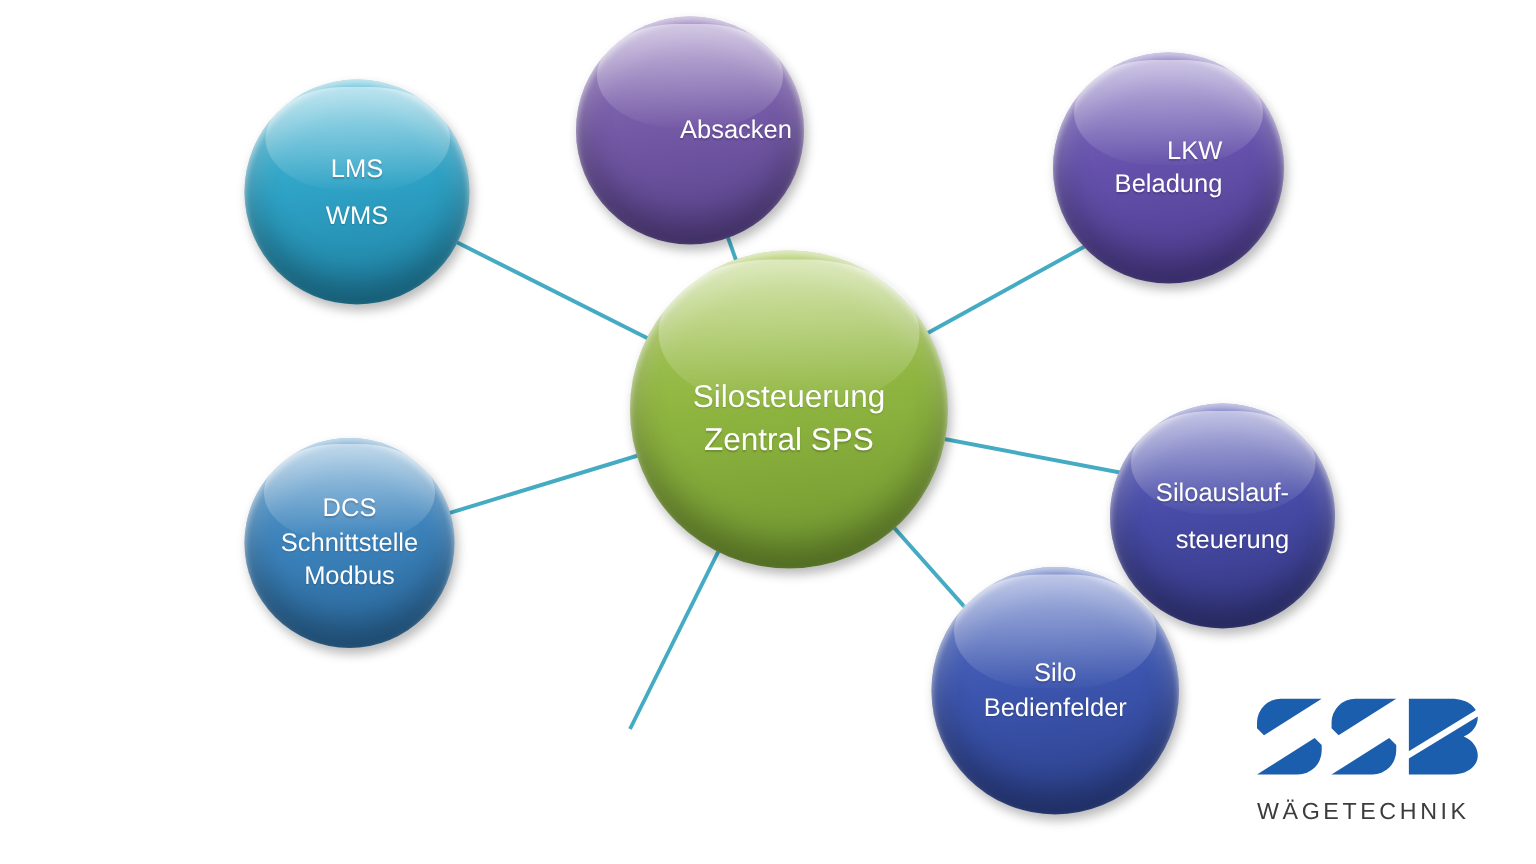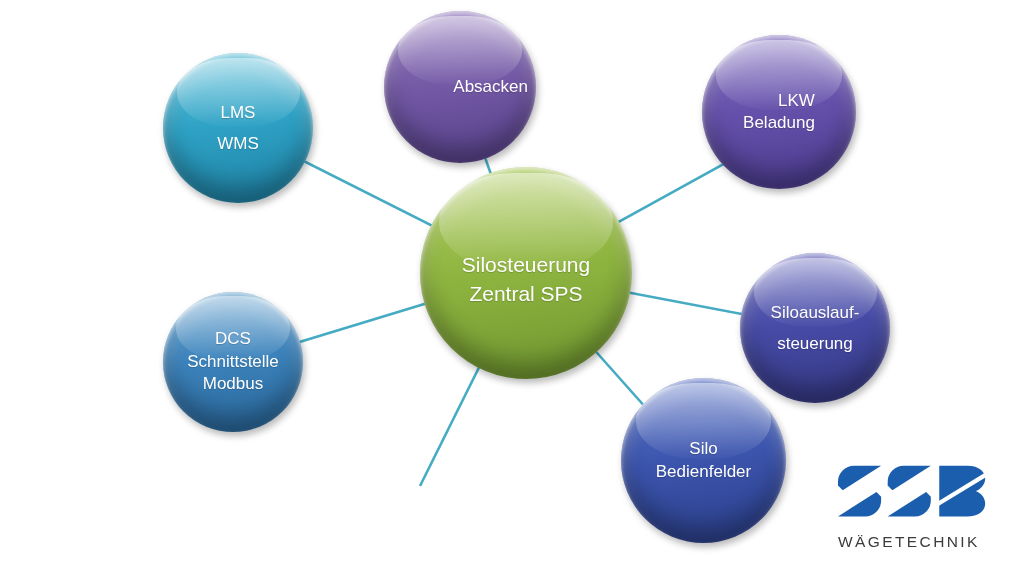--- a/index.html
+++ b/index.html
@@ -33,21 +33,21 @@
     padding:0 8px;text-shadow:0 1px 1px rgba(0,0,0,.18);
   }
   .node .label.spread{line-height:1.85;}
   .node .label.big{font-size:21px;line-height:1.4;margin-top:12px;}
 
   
   #n-center{left:420px;top:167px;width:212px;height:212px;}
   #n-lms{left:163px;top:53px;width:150px;height:150px;}
   #n-absacken{left:384px;top:11px;width:152px;height:152px;justify-content:flex-end;}
   #n-lkw{left:702px;top:35px;width:154px;height:154px;text-align:right;}
-  #n-siloauslauf{left:740px;top:253px;width:150px;height:150px;}
+  #n-siloauslauf{left:740px;top:269px;width:150px;height:150px;text-align:right;}
   #n-silo-bedienfelder{left:621px;top:378px;width:165px;height:165px;}
   #n-wincc{left:334px;top:400px;width:172px;height:172px;}
   #n-dcs{left:163px;top:292px;width:140px;height:140px;}
 
   
   .logo{position:absolute;left:838px;top:464px;width:150px;z-index:2;}
   .logo svg{display:block;}
   .logo svg .glyph{fill:var(--brand-color,#1B5EAD);}
   .logo svg .slash{stroke:#ffffff;stroke-width:4.5;}
   .wordmark{

